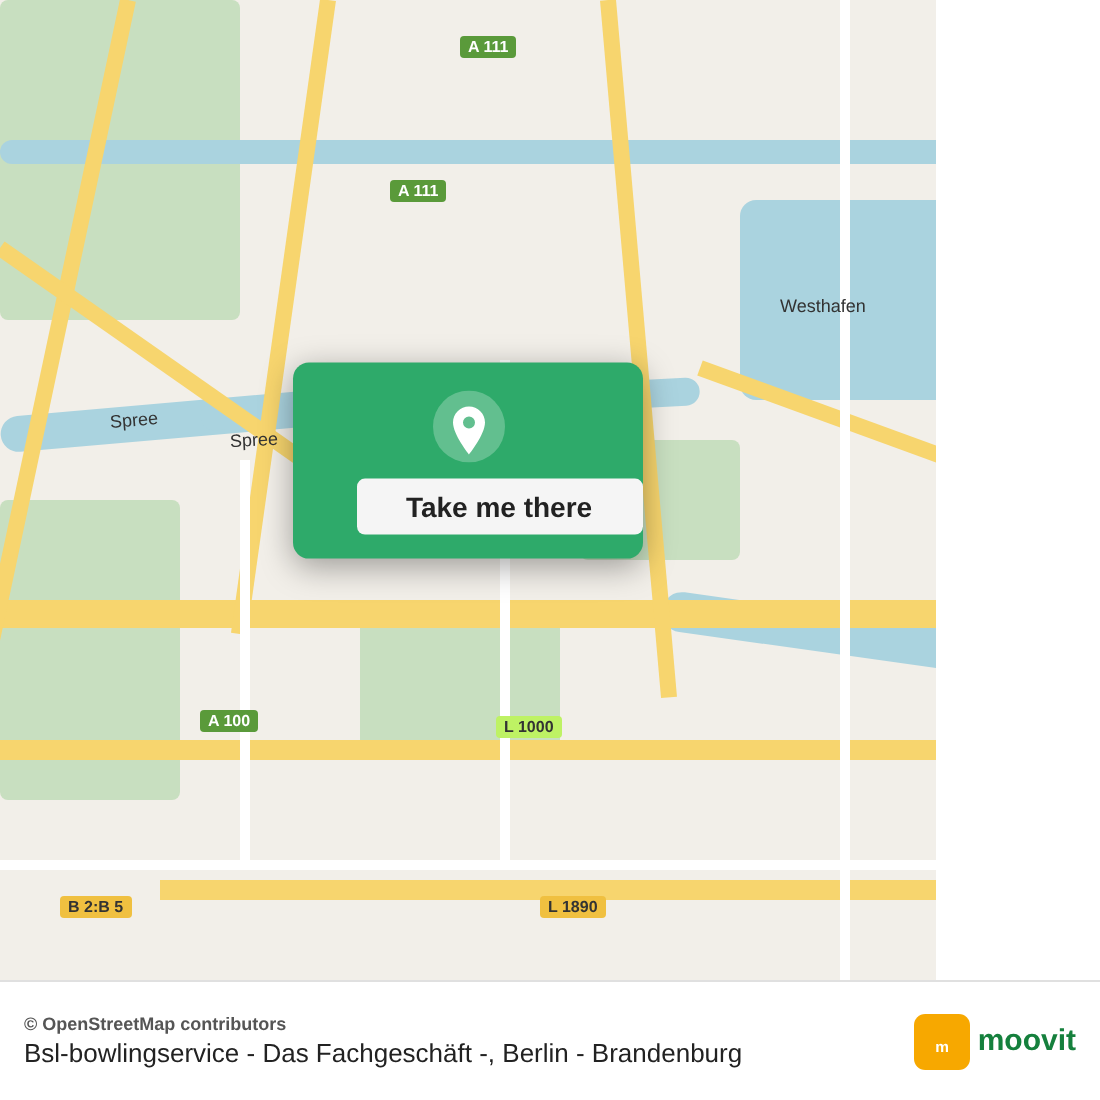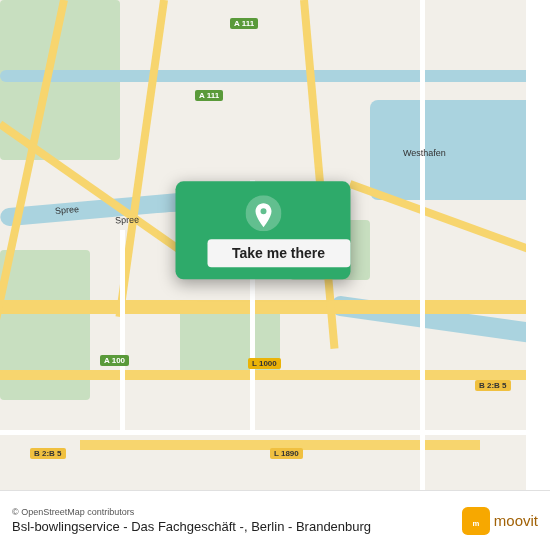--- a/index.html
+++ b/index.html
@@ -1,20 +1,20 @@
 <!DOCTYPE html>
 <html><head>
   <meta charset="utf-8">
   <style>
     * { margin: 0; padding: 0; box-sizing: border-box; }
     body { width: 550px; height: 550px; overflow: hidden; font-family: Arial, sans-serif; }
 
     #map-container {
       position: relative;
-      width: 526px;
+      width: 468px;
       height: 490px;
       background-color: #e8e0d8;
       overflow: hidden;
     }
 
     
     .map-bg {
       position: absolute;
       inset: 0;
       background: #f2efe9;
@@ -119,38 +119,39 @@
     #bottom-left {
       display: flex;
       flex-direction: column;
       justify-content: center;
     }
 
     #osm-credit {
       font-size: 9px;
       color: #555;
       margin-bottom: 2px;
+      font-weight: bold;
     }
 
     #location-name {
       font-size: 13px;
       font-weight: 400;
       color: #222;
     }
 
     #moovit-logo {
       display: flex;
       align-items: center;
       gap: 4px;
     }
 
     .moovit-text {
       font-size: 15px;
-      font-weight: 400;
-      color: #a16207;
+      font-weight: 700;
+      color: #15803d;
     }
 
     .moovit-icon {
       width: 28px;
       height: 28px;
     }
   </style>
 </head>
 <body>
 
@@ -181,28 +182,28 @@
   <div style="position:absolute;left:350px;top:180px;width:200px;height:8px;background:#f7d56e;transform:rotate(20deg);transform-origin:left center;"></div>
 
   <div class="road-white" style="left:120px;top:230px;width:5px;height:200px;"></div>
   <div class="road-white" style="left:250px;top:180px;width:5px;height:250px;"></div>
   <div class="road-white" style="left:0;top:430px;width:550px;height:5px;"></div>
   <div class="road-white" style="left:420px;top:0;width:5px;height:490px;"></div>
 
   <div class="highway-shield green-shield" style="left:230px;top:18px;"><span>A 111</span></div>
   <div class="highway-shield green-shield" style="left:195px;top:90px;"><span>A 111</span></div>
   <div class="highway-shield green-shield" style="left:100px;top:355px;"><span>A 100</span></div>
-  <div class="highway-shield" style="left:248px;top:358px;background:#eab308;color:#333;text-align:center;"><span>L 1000</span></div>
+  <div class="highway-shield" style="left:248px;top:358px;background:#bef264;color:#333;text-align:center;"><span>L 1000</span></div>
   <div class="highway-shield" style="left:270px;top:448px;background:#f0c040;color:#333;"><span>L 1890</span></div>
   <div class="highway-shield" style="left:30px;top:448px;background:#f0c040;color:#333;"><span>B 2:B 5</span></div>
   <div class="highway-shield" style="left:475px;top:380px;background:#f0c040;color:#333;"><span>B 2:B 5</span></div>
 
   <div class="road-label" style="left:55px;top:205px;transform:rotate(-5deg);"><span>Spree</span></div>
   <div class="road-label" style="left:115px;top:215px;transform:rotate(-3deg);"><span>Spree</span></div>
-  <div class="road-label" style="left:390px;top:148px;margin-left:13px;"><span>Westhafen</span></div>
+  <div class="road-label" style="left:390px;top:148px;"><span>Westhafen</span></div>
 
   <div id="popup-card">
 
     <svg class="map-pin" viewBox="0 0 36 36" fill="none" xmlns="http://www.w3.org/2000/svg">
       <circle cx="18" cy="18" r="18" fill="rgba(255,255,255,0.25)"></circle>
       <path d="M18 8C13.58 8 10 11.58 10 16c0 6 8 16 8 16s8-10 8-16c0-4.42-3.58-8-8-8zm0 11a3 3 0 1 1 0-6 3 3 0 0 1 0 6z" fill="white"></path>
     </svg>
 
     <button id="take-me-there-btn">Take me there</button>
   </div>

